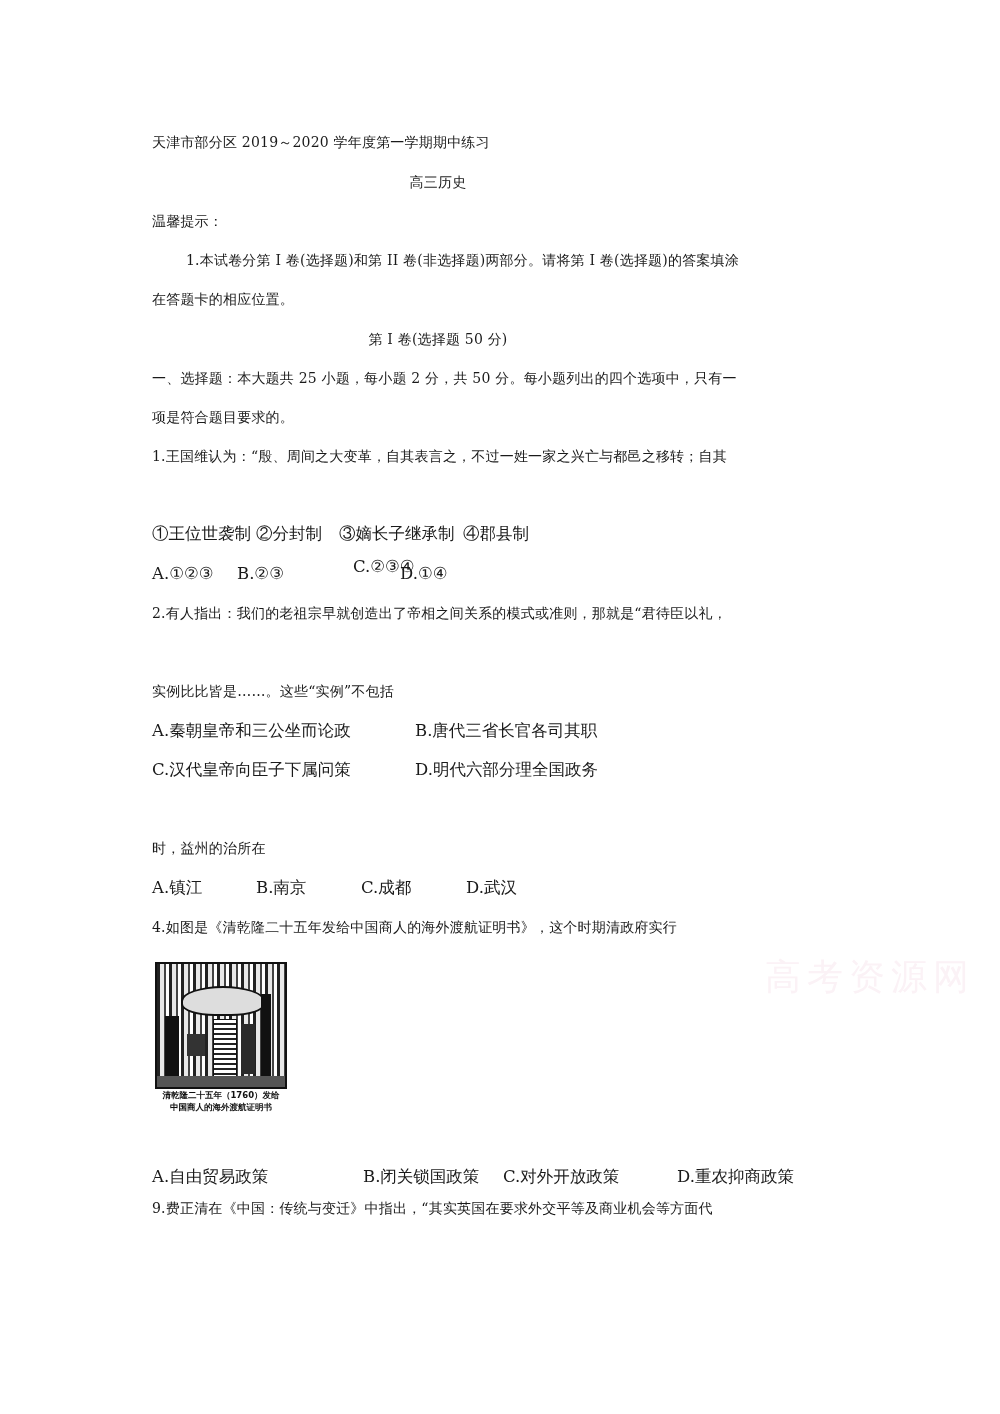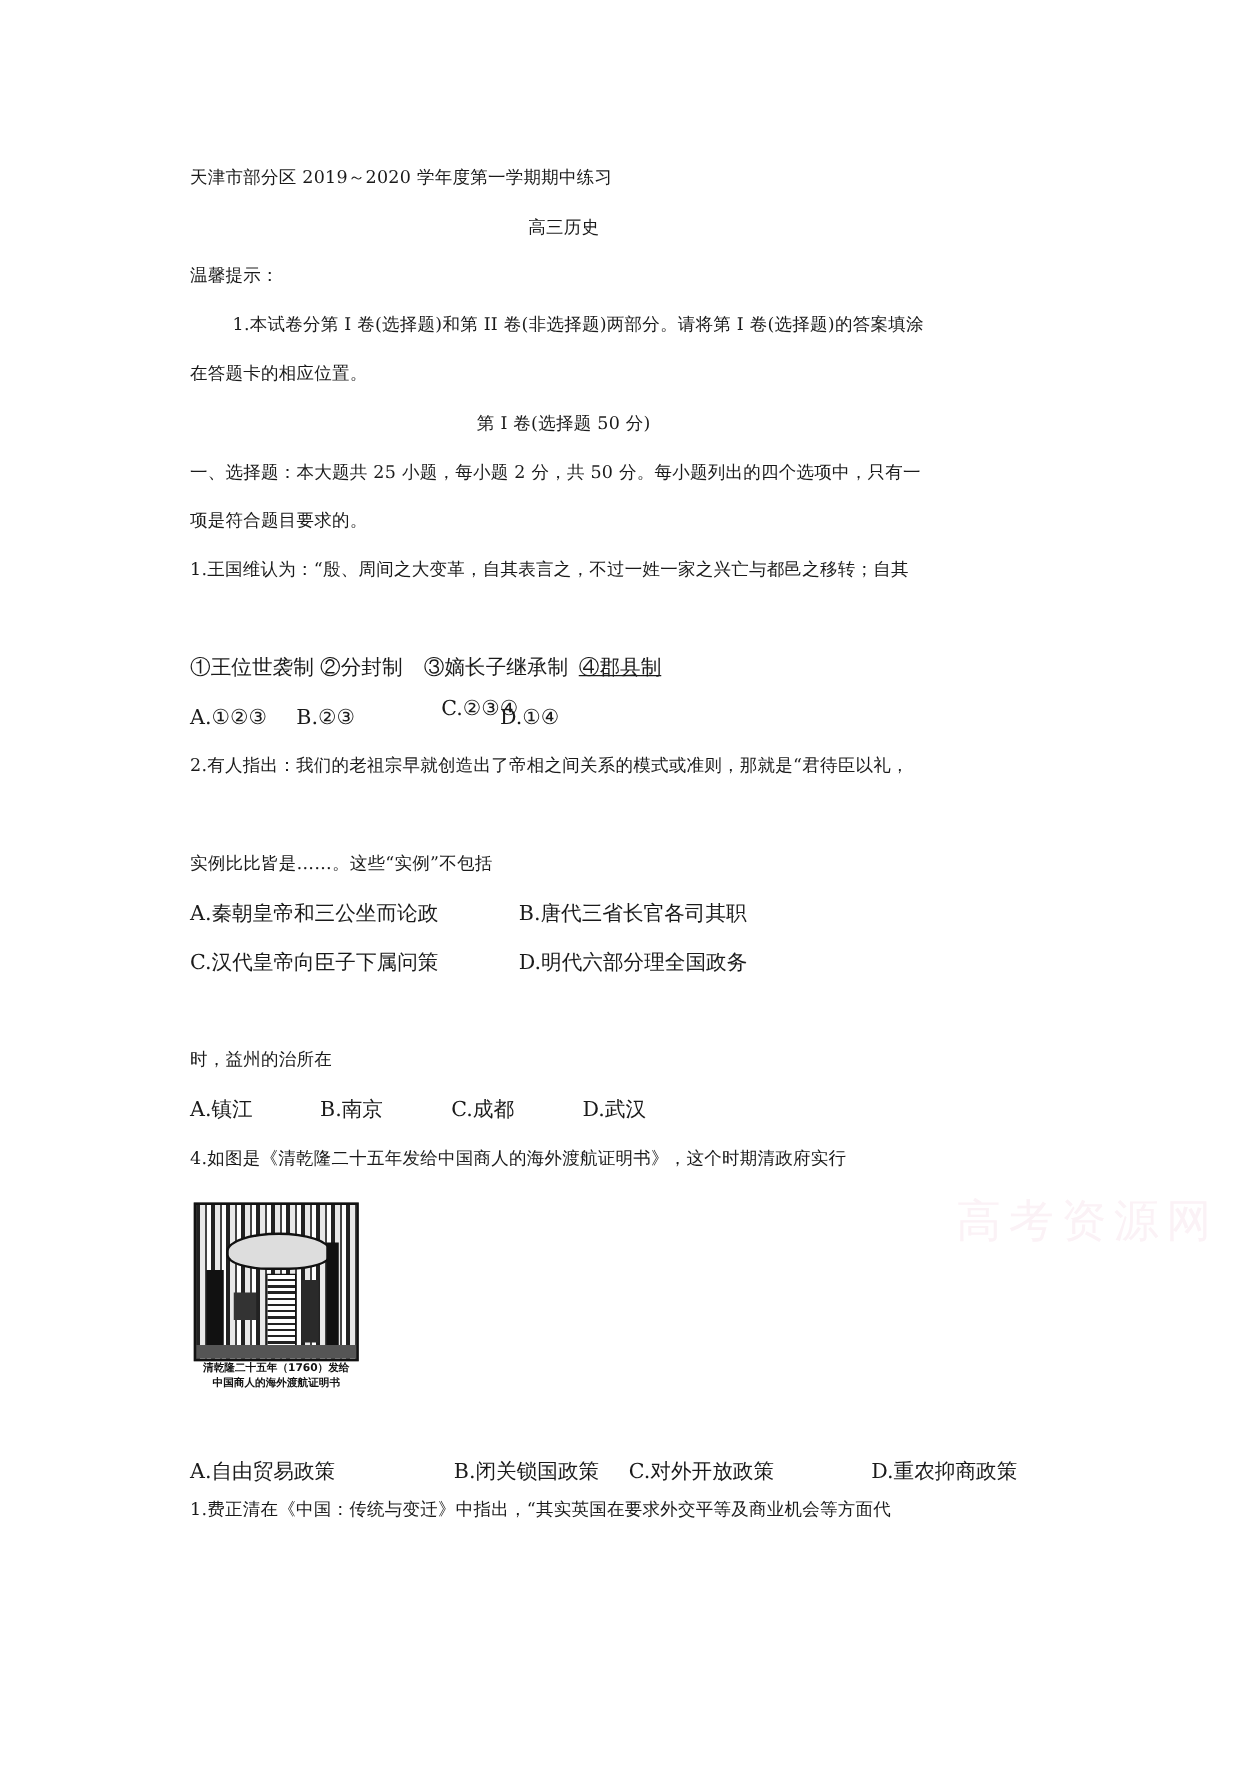--- a/index.html
+++ b/index.html
@@ -23,21 +23,21 @@
     }
     .line {
       position: absolute;
       left: 152px;
       font-size: 14px;
       line-height: 22px;
       white-space: nowrap;
       letter-spacing: 0.2px;
     }
     .center {
-      left: 13px;
+      left: 0;
       width: 876px;
       text-align: center;
     }
     .indent { left: 186px; }
     .opt {
       position: absolute;
       font-size: 16.5px;
       line-height: 22px;
       white-space: nowrap;
     }
@@ -114,21 +114,21 @@
   <div class="line" style="top:288px;">在答题卡的相应位置。</div>
 
   <div class="line center" style="top:328px;">第 I 卷(选择题  50 分)</div>
   <div class="line" style="top:367px;">一、选择题：本大题共 25 小题，每小题 2 分，共 50 分。每小题列出的四个选项中，只有一</div>
   <div class="line" style="top:406px;">项是符合题目要求的。</div>
 
   <div class="line" style="top:445px;">1.王国维认为：“殷、周间之大变革，自其表言之，不过一姓一家之兴亡与都邑之移转；自其</div>
   <span class="opt" style="left:152px; top:523px;">①王位世袭制</span>
   <span class="opt" style="left:256px; top:523px;">②分封制</span>
   <span class="opt" style="left:339px; top:523px;">③嫡长子继承制</span>
-  <span class="opt" style="left:463px; top:523px;text-decoration:underline;">④郡县制</span>
+  <span class="opt" style="left:463px; top:523px;">④郡县制</span>
   <span class="opt" style="left:152px; top:563px;">A.①②③</span>
   <span class="opt" style="left:237px; top:563px;">B.②③</span>
   <span class="opt" style="left:313px; top:556px;margin-left:40px;">C.②③④</span>
   <span class="opt" style="left:400px; top:563px;">D.①④</span>
 
   <div class="line" style="top:602px;">2.有人指出：我们的老祖宗早就创造出了帝相之间关系的模式或准则，那就是“君待臣以礼，</div>
   <div class="line" style="top:680px;">实例比比皆是……。这些“实例”不包括</div>
   <span class="opt" style="left:152px; top:720px;">A.秦朝皇帝和三公坐而论政</span>
   <span class="opt" style="left:415px; top:720px;">B.唐代三省长官各司其职</span>
   <span class="opt" style="left:152px; top:759px;">C.汉代皇帝向臣子下属问策</span>
@@ -156,17 +156,17 @@
       <div>清乾隆二十五年（1760）发给</div>
       <div>中国商人的海外渡航证明书</div>
     </div>
   </div>
 
   <div class="watermark">高考资源网</div>
 
   <span class="opt" style="left:152px; top:1166px;">A.自由贸易政策</span>
   <span class="opt" style="left:327px; top:1166px;margin-left:36px;">B.闭关锁国政策</span>
   <span class="opt" style="left:503px; top:1166px;">C.对外开放政策</span>
-  <span class="opt" style="left:677px; top:1166px;margin-left:20px;">D.重农抑商政策</span>
+  <span class="opt" style="left:677px; top:1166px;">D.重农抑商政策</span>
 
-  <div class="line" style="top:1197px;">1.费正清在《中国：传统与变迁》中指出，“其实英国在要求外交平等及商业机会等方面代</div>
+  <div class="line" style="top:1197px;">9.费正清在《中国：传统与变迁》中指出，“其实英国在要求外交平等及商业机会等方面代</div>
 
 </div>
 
 </body></html>

